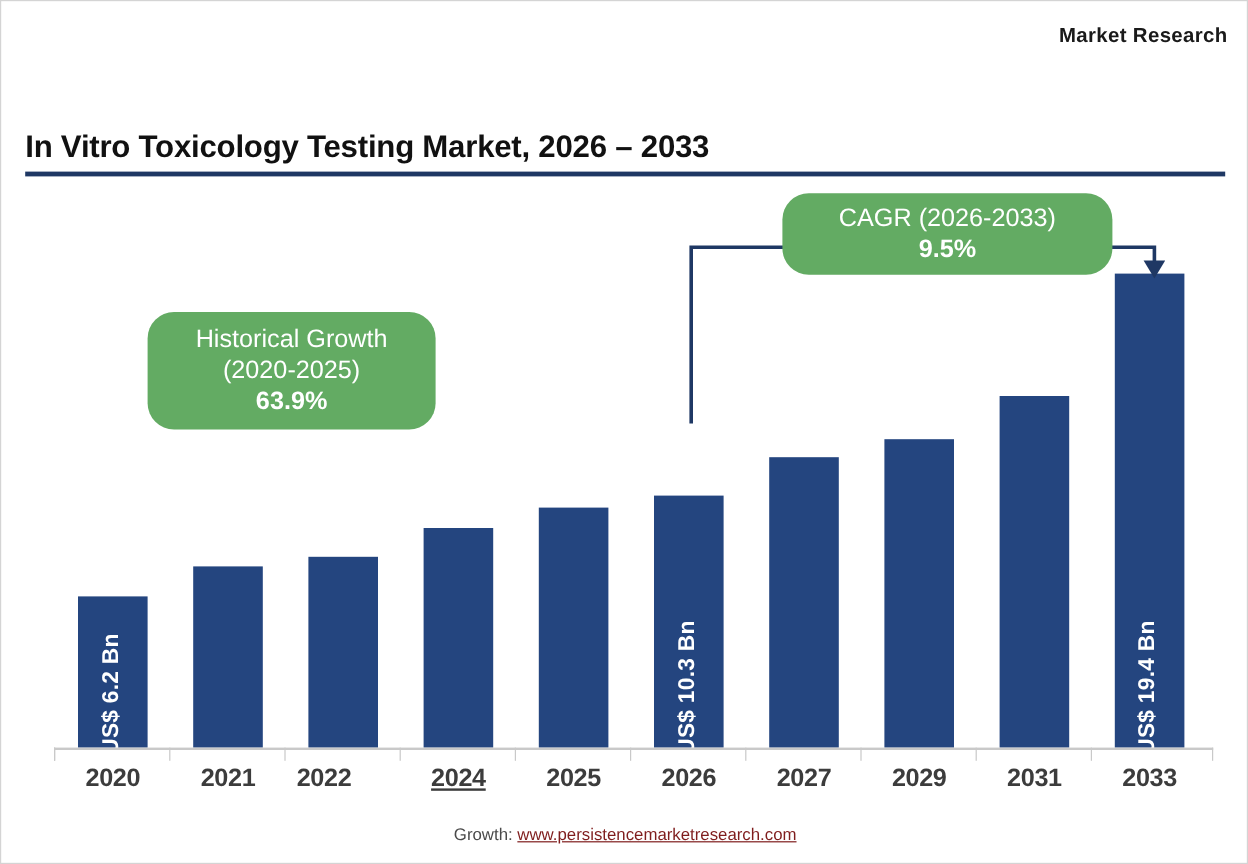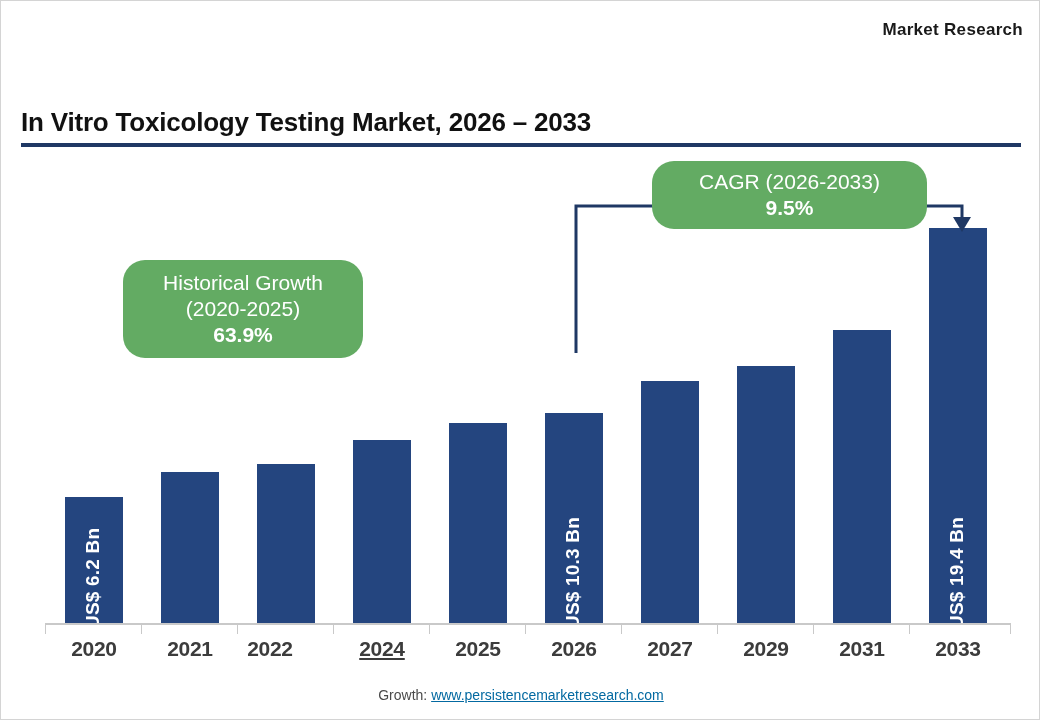--- a/index.html
+++ b/index.html
@@ -178,21 +178,21 @@
   #source {
     position: absolute;
     left: 0;
     top: 686px;
     width: 1040px;
     text-align: center;
     font-size: 14px;
     color: #4a4a4a;
   }
   #source-link {
-    color: #0369a1;
+    color: #7f1d1d;
     text-decoration: underline;
   }
 </style>
 </head>
 <body>
 
 <div id="page">
 
   <div id="logo">
     <span id="logo-sub">Market Research</span>

